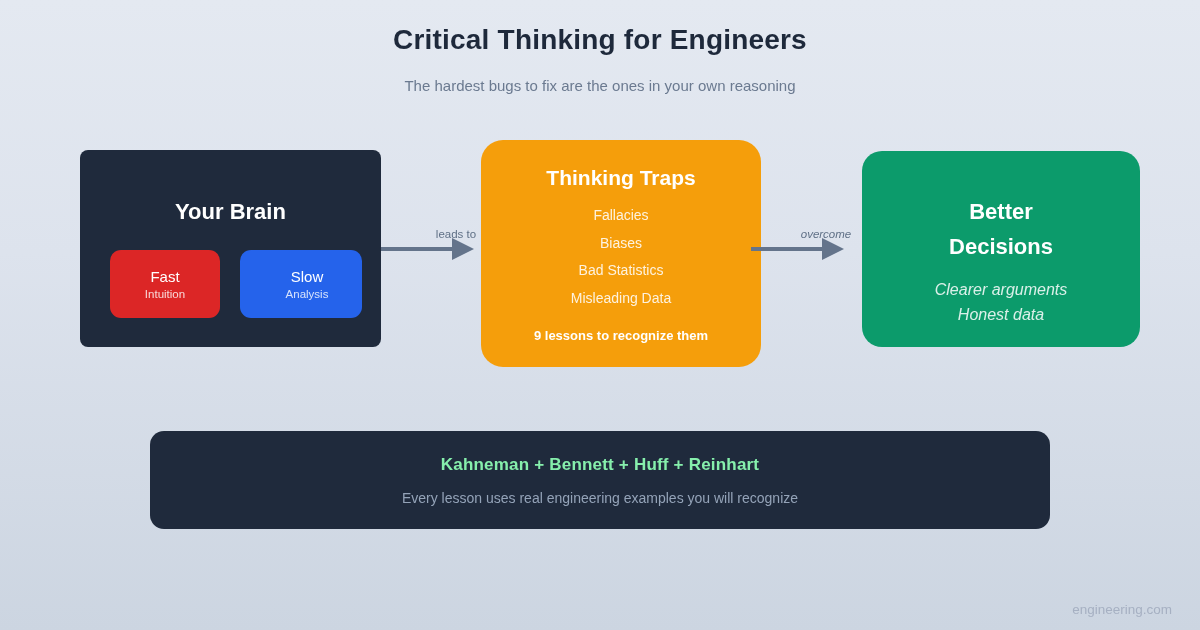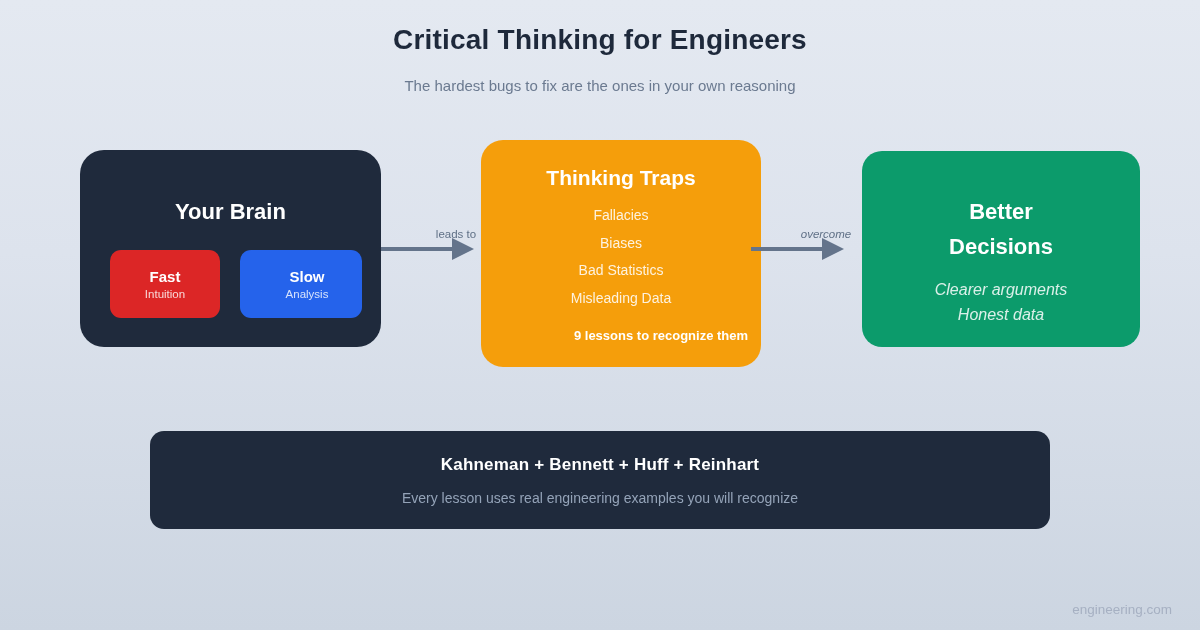--- a/index.html
+++ b/index.html
@@ -38,21 +38,21 @@
   }
 
   
   .box { position: absolute; box-sizing: border-box; }
 
   
   .brain-box {
     left: 80px; top: 150px;
     width: 301px; height: 197px;
     background: #1f2a3c;
-    border-radius: 24px;
+    border-radius: 8px;
   }
   .brain-title {
     position: absolute;
     top: 49px; left: 0; width: 100%;
     text-align: center;
     font-size: 22px; font-weight: bold;
     color: #ffffff;
   }
   .chip {
     position: absolute;
@@ -60,21 +60,21 @@
     width: 110px; height: 68px;
     border-radius: 11px;
     display: flex;
     flex-direction: column;
     align-items: center;
     justify-content: center;
     gap: 3px;
   }
   .chip-fast { left: 30px; background: #dc2626; }
   .chip-slow { left: 160px; background: #2563eb; padding-left: 12px; }
-  .chip-label { font-size: 15px; font-weight: bold; color: #ffffff; }
+  .chip-label { font-size: 15px; font-weight: normal; color: #ffffff; }
   .chip-sub { font-size: 11.5px; color: rgba(255,255,255,0.82); }
 
   
   .traps-box {
     left: 481px; top: 140px;
     width: 280px; height: 227px;
     background: #f59e0b;
     border-radius: 22px;
   }
   .traps-title {
@@ -93,21 +93,20 @@
     line-height: 27.5px;
     font-size: 14px;
     color: rgba(255,255,255,0.87);
   }
   .traps-footnote {
     position: absolute;
     top: 188px; left: 0; width: 100%;
     text-align: center;
     font-size: 13px; font-weight: bold;
     color: #ffffff;
-    margin-left: 40px;
   }
 
   
   .decisions-box {
     left: 862px; top: 151px;
     width: 278px; height: 196px;
     background: #0c9b6b;
     border-radius: 20px;
   }
   .decisions-title {
@@ -164,21 +163,21 @@
     background: #1f2a3c;
     border-radius: 14px;
     display: flex;
     flex-direction: column;
     align-items: center;
     justify-content: center;
     gap: 15px;
   }
   .footer-authors {
     font-size: 17px; font-weight: bold;
-    color: #ffffff;
+    color: #86efac;
     letter-spacing: 0.2px;
   }
   .footer-tagline {
     font-size: 14px;
     color: #94a3b8;
   }
 
   
   .watermark {
     position: absolute;

